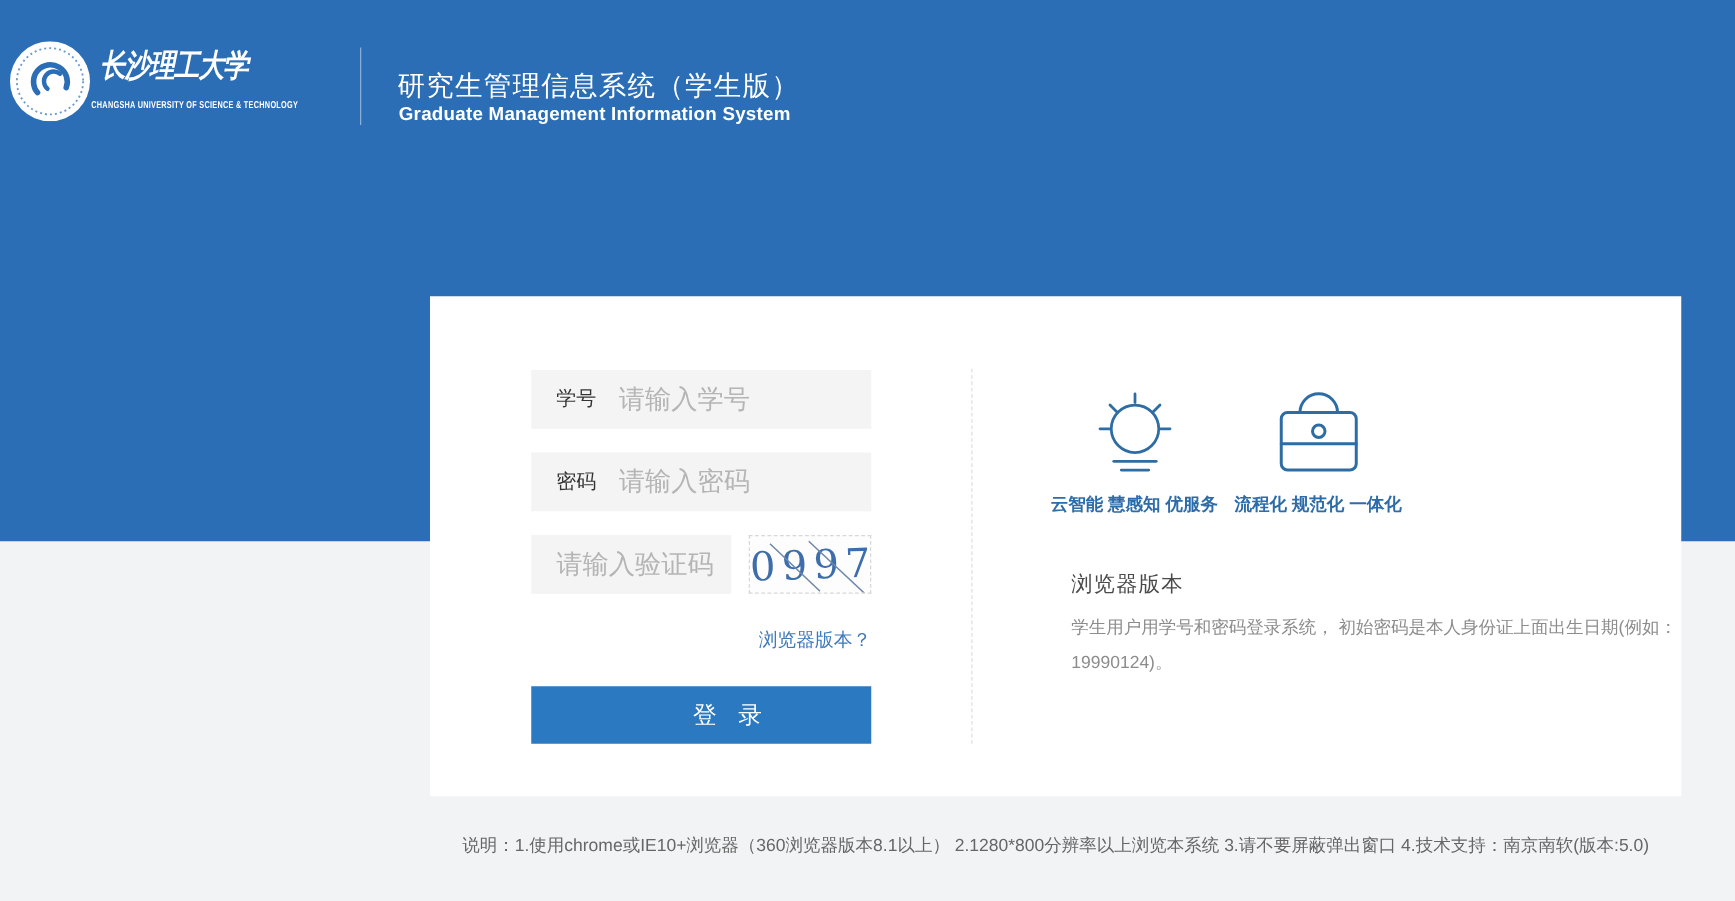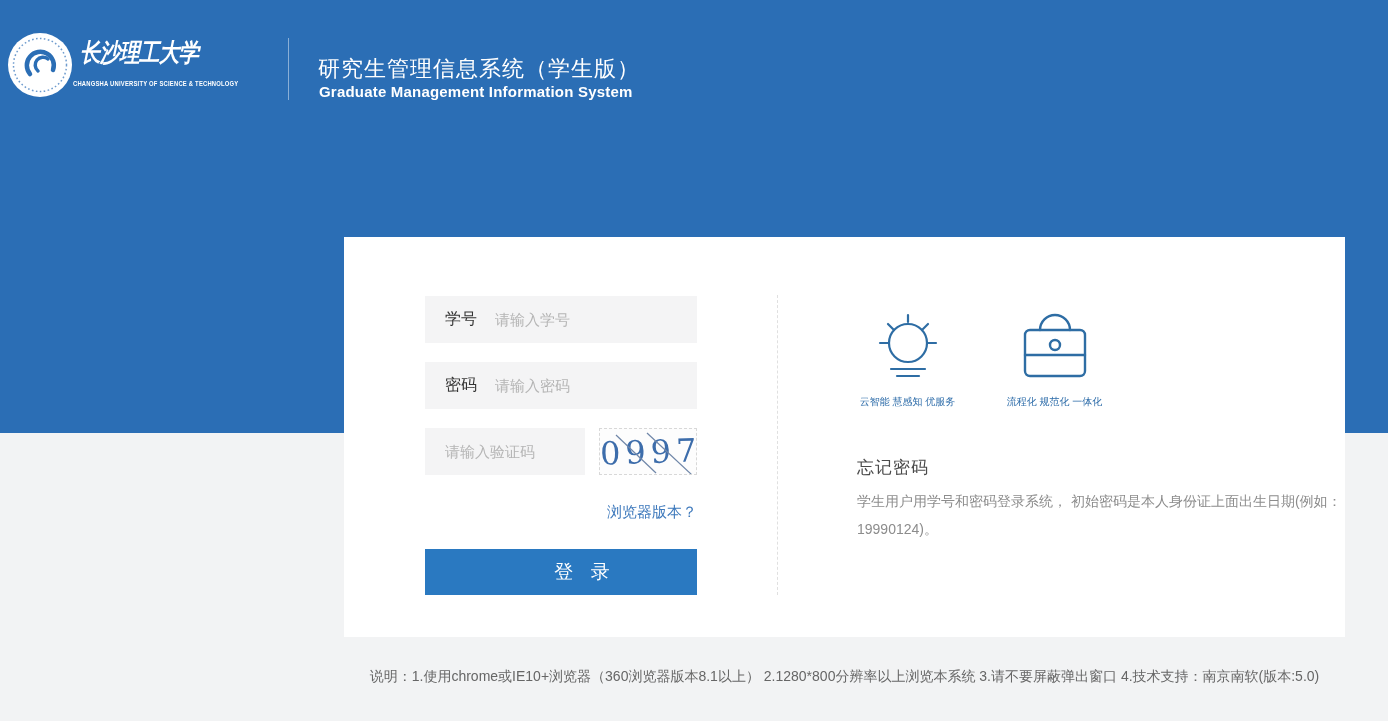--- a/index.html
+++ b/index.html
@@ -50,21 +50,21 @@
 
   
   .login-col { position:absolute; left:81px; top:59px; width:272px; }
   .field {
     position:absolute; left:0; width:272px; height:47px;
     background:#f4f4f5; display:flex; align-items:center; padding-left:20px;
   }
   .field-label { font-size:16px; color:#333; margin-right:18px; white-space:nowrap;text-align:right; }
   .field input {
     flex:1; border:none; outline:none; background:transparent;
-    font-size:15px; color:#1d4ed8; min-width:0;
+    font-size:21px; color:#1d4ed8; min-width:0;
     font-family:"Liberation Sans","DejaVu Sans",sans-serif;
   }
   .field input::placeholder { color:#b5b5b5; opacity:1; }
   .f1 { top:0; }
   .f2 { top:66px; }
   .f3 { top:132px; width:160px; }
   .captcha-box {
     position:absolute; left:174px; top:132px; width:98px; height:47px;
     background:#fdfdfd; border:1px dashed #d8d8d8; cursor:pointer; overflow:hidden;
   }
@@ -90,21 +90,21 @@
   .v-divider {
     position:absolute; left:433px; top:58px; height:300px; width:0;
     border-left:1px dashed #e0e0e0;
   }
 
   
   .features { position:absolute; left:490px; top:75px; display:flex; }
   .feature { width:147px; display:flex; flex-direction:column; align-items:center; }
   .feature .icon-box { height:70px; display:flex; align-items:flex-start; justify-content:center; }
   .feature .f-label {
-    margin-top:13px; font-size:10px; color:#2d6ca9; white-space:nowrap;
+    margin-top:13px; font-size:14px; color:#2d6ca9; white-space:nowrap;font-weight:bold;
   }
   .tips-title {
     position:absolute; left:513px; top:219px; font-size:17px; color:#4a4a4a;
     letter-spacing:1px;
   }
   .tips-text {
     position:absolute; left:513px; top:250px; width:480px;
     font-size:14px; color:#8c8c8c; line-height:28px;
   }
   .tips-text div { white-space:nowrap; }
@@ -194,21 +194,21 @@
           <circle cx="35" cy="33" r="5"></circle>
           <line x1="5" y1="43" x2="65" y2="43"></line>
         </svg>
       </div>
       <div class="f-label">流程化 规范化 一体化</div>
     </div>
 
 
   </div>
 
-  <div class="tips-title">忘记密码</div>
+  <div class="tips-title">浏览器版本</div>
   <div class="tips-text">
     <div>学生用户用学号和密码登录系统，  初始密码是本人身份证上面出生日期(例如：</div>
     <div>19990124)。</div>
   </div>
 
 </div>
 
 <div class="footer-note">说明：1.使用chrome或IE10+浏览器（360浏览器版本8.1以上）  2.1280*800分辨率以上浏览本系统 3.请不要屏蔽弹出窗口 4.技术支持：南京南软(版本:5.0)</div>
 
 </body></html>

